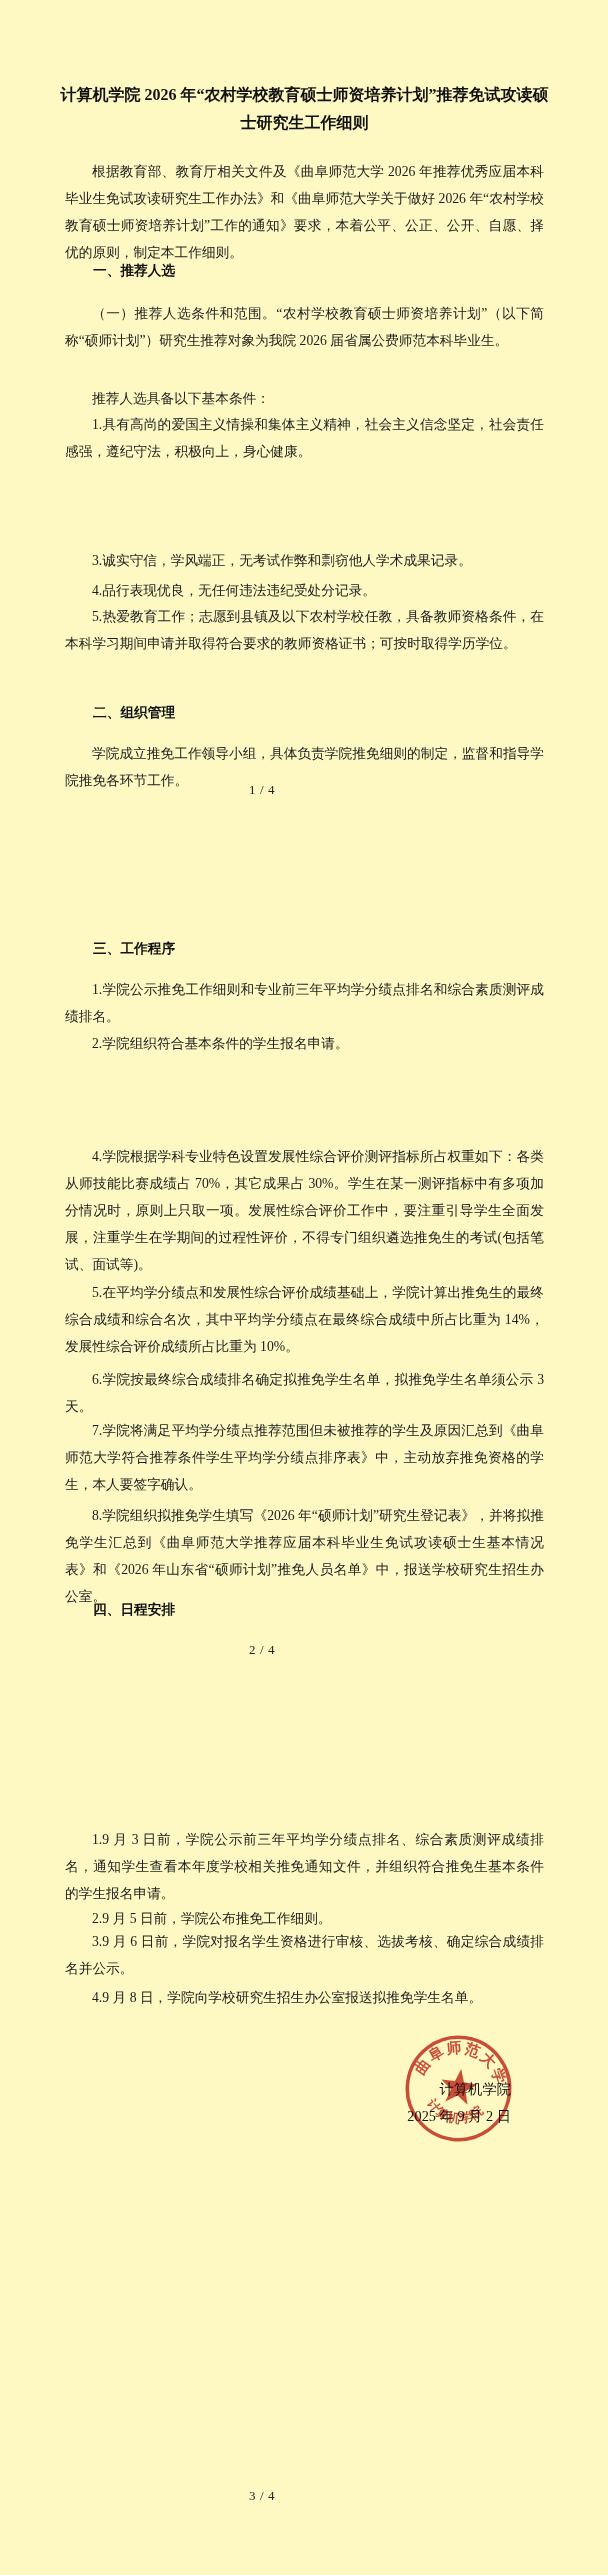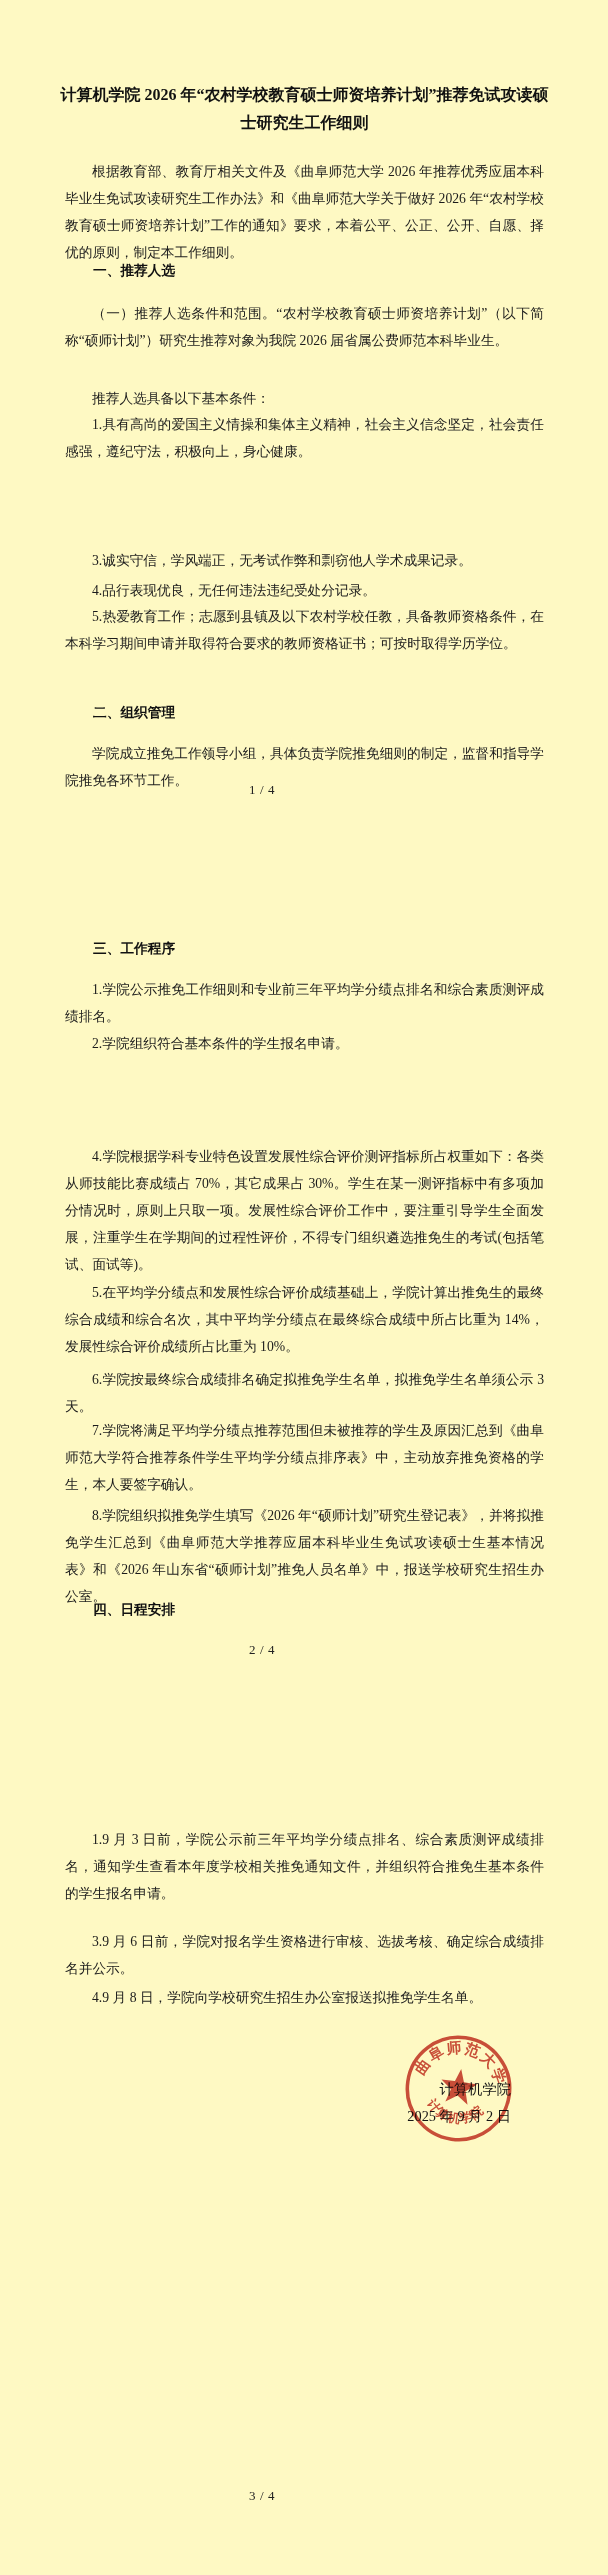--- a/index.html
+++ b/index.html
@@ -47,20 +47,21 @@
   <p class="para" style="top:1129px">4.学院根据学科专业特色设置发展性综合评价测评指标所占权重如下：各类从师技能比赛成绩占 70%，其它成果占 30%。学生在某一测评指标中有多项加分情况时，原则上只取一项。发展性综合评价工作中，要注重引导学生全面发展，注重学生在学期间的过程性评价，不得专门组织遴选推免生的考试(包括笔试、面试等)。</p>
   <p class="para" style="top:1265px">5.在平均学分绩点和发展性综合评价成绩基础上，学院计算出推免生的最终综合成绩和综合名次，其中平均学分绩点在最终综合成绩中所占比重为 14%，发展性综合评价成绩所占比重为 10%。</p>
   <p class="para" style="top:1352px">6.学院按最终综合成绩排名确定拟推免学生名单，拟推免学生名单须公示 3 天。</p>
   <p class="para" style="top:1403px">7.学院将满足平均学分绩点推荐范围但未被推荐的学生及原因汇总到《曲阜师范大学符合推荐条件学生平均学分绩点排序表》中，主动放弃推免资格的学生，本人要签字确认。</p>
   <p class="para" style="top:1488px">8.学院组织拟推免学生填写《2026 年“硕师计划”研究生登记表》，并将拟推免学生汇总到《曲阜师范大学推荐应届本科毕业生免试攻读硕士生基本情况表》和《2026 年山东省“硕师计划”推免人员名单》中，报送学校研究生招生办公室。</p>
 
   <div class="heading" style="top:1597px">四、日程安排</div>
   <div class="pagenum" style="top:1644px">2 / 4</div>
 
   <p class="para" style="top:1812px">1.9 月 3 日前，学院公示前三年平均学分绩点排名、综合素质测评成绩排名，通知学生查看本年度学校相关推免通知文件，并组织符合推免生基本条件的学生报名申请。</p>
+  <p class="para" style="top:1891px">2.9 月 5 日前，学院公布推免工作细则。</p>
   <p class="para" style="top:1914px">3.9 月 6 日前，学院对报名学生资格进行审核、选拔考核、确定综合成绩排名并公示。</p>
   <p class="para" style="top:1970px">4.9 月 8 日，学院向学校研究生招生办公室报送拟推免学生名单。</p>
 
   <div class="sig" style="top:2081px">计算机学院</div>
   <div class="sig" style="top:2108px">2025 年 9 月 2 日</div>
 
   <svg class="stamp" viewBox="0 0 190 190" width="113" height="113" xmlns="http://www.w3.org/2000/svg">
     <defs>
       <path id="arcTop" d="M 33 83 A 64 64 0 0 1 157 83" fill="none"></path>
       <path id="arcBottom" d="M 44 122 A 58 58 0 0 0 146 122" fill="none"></path>

